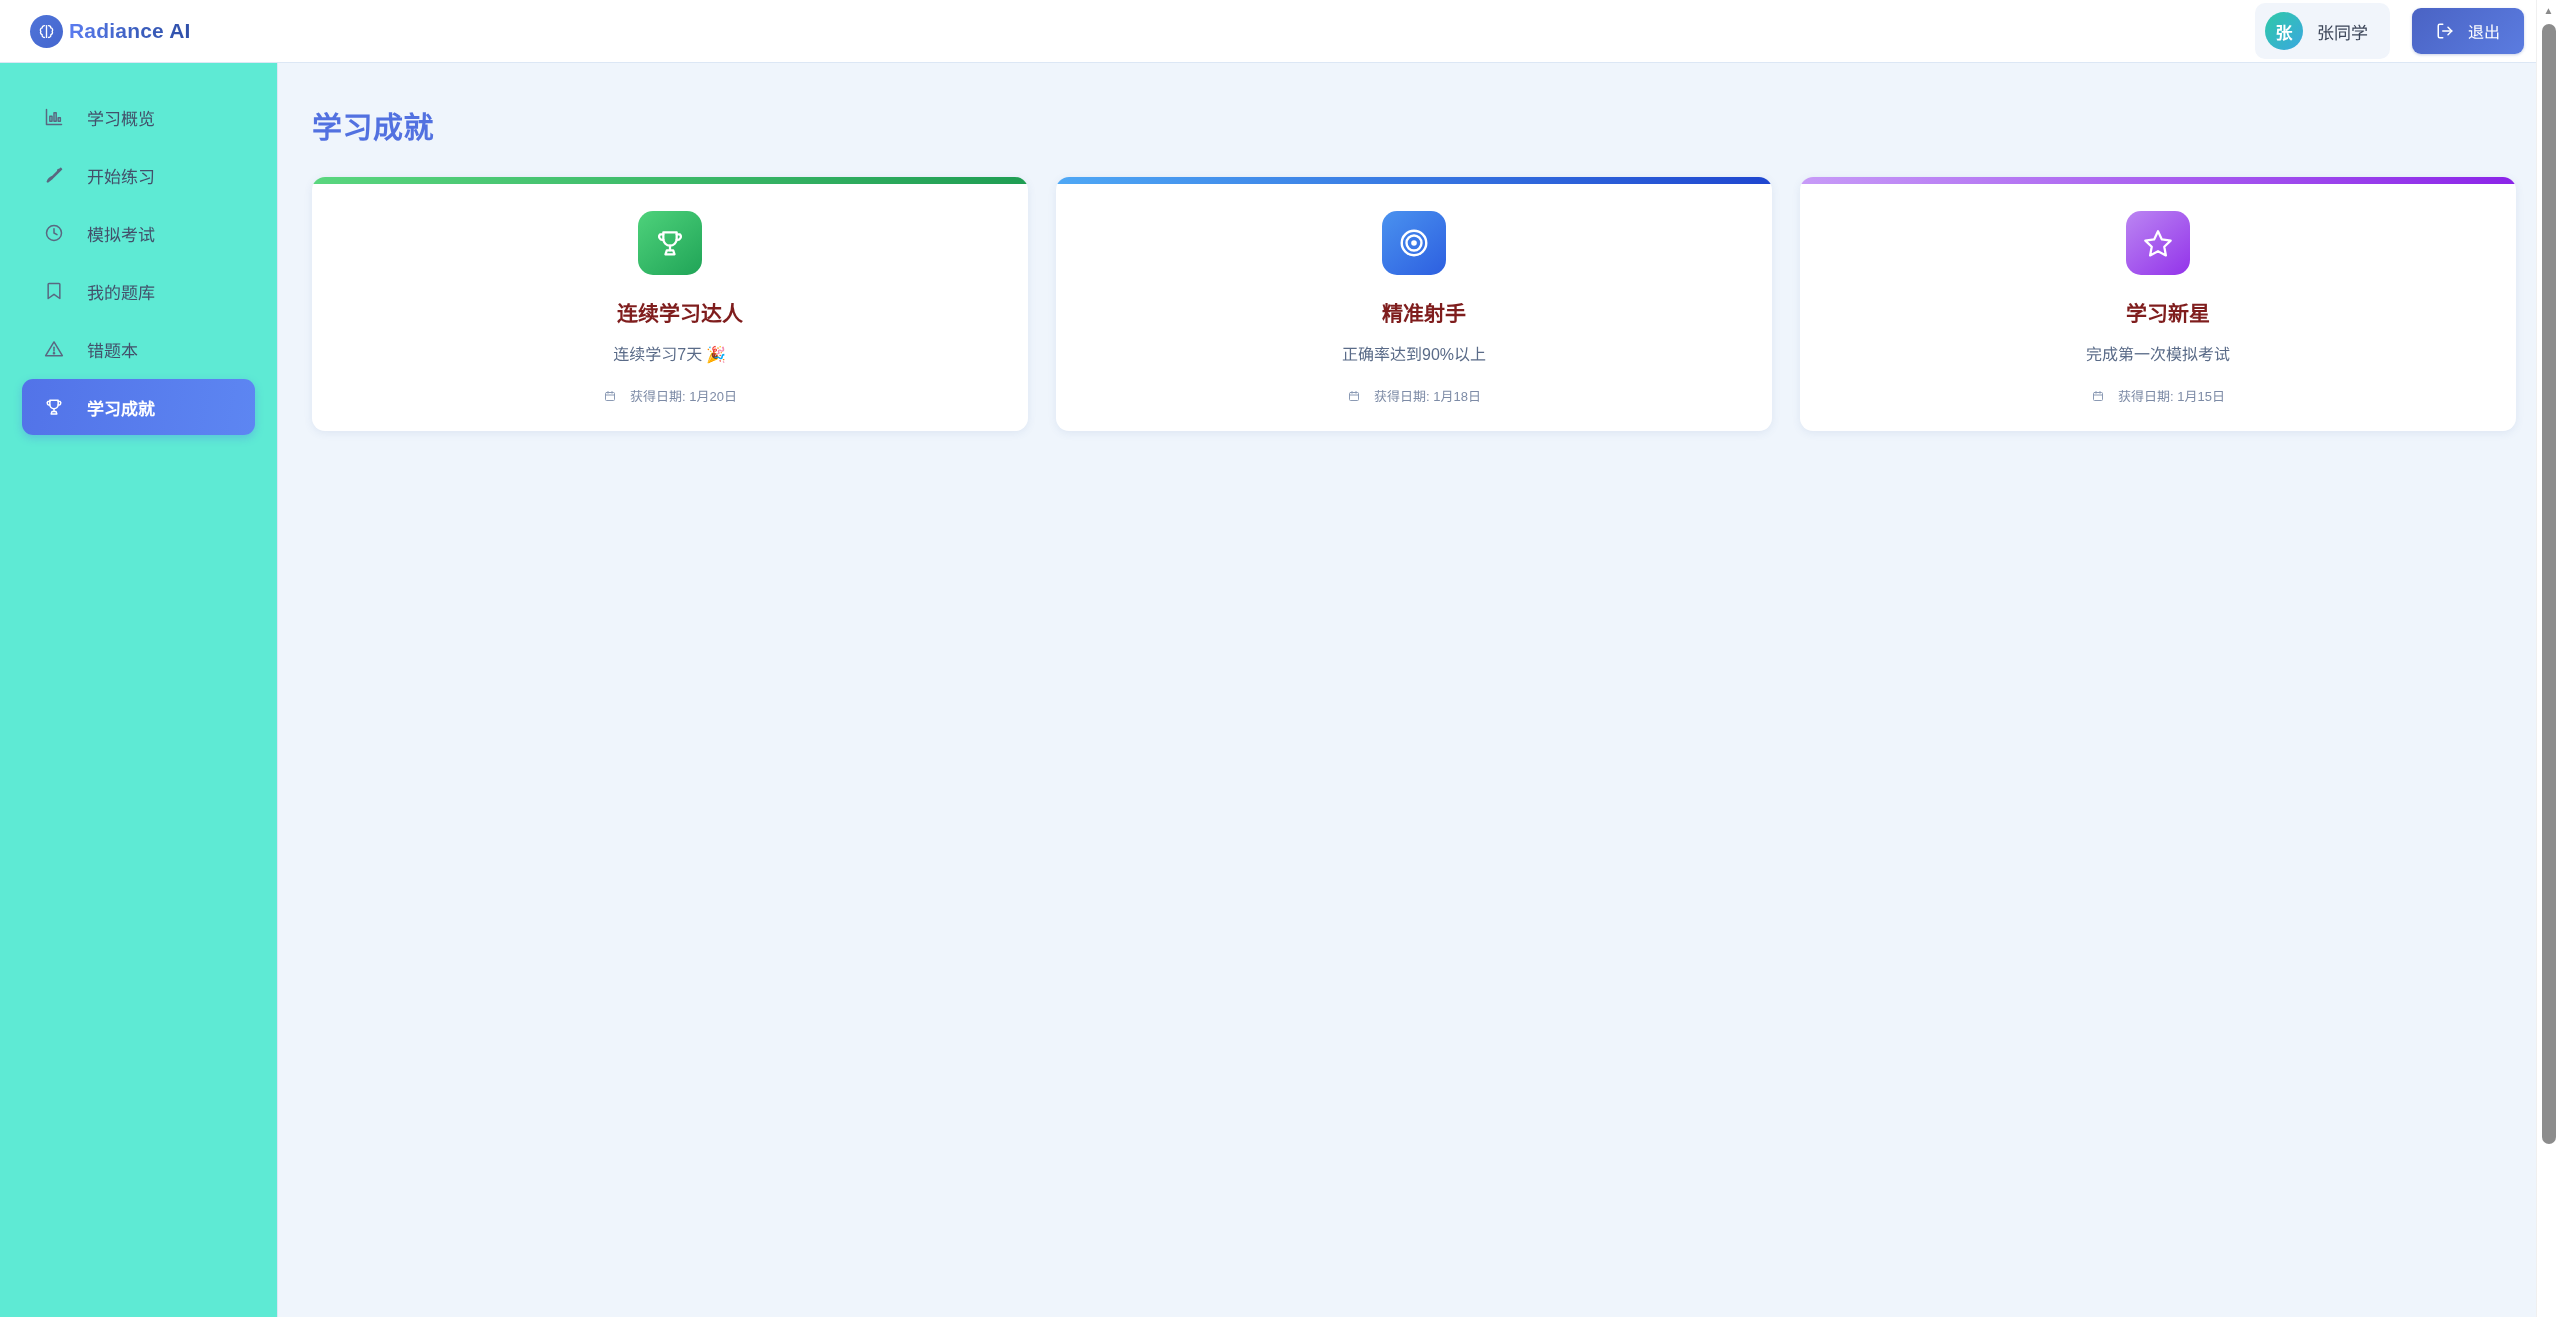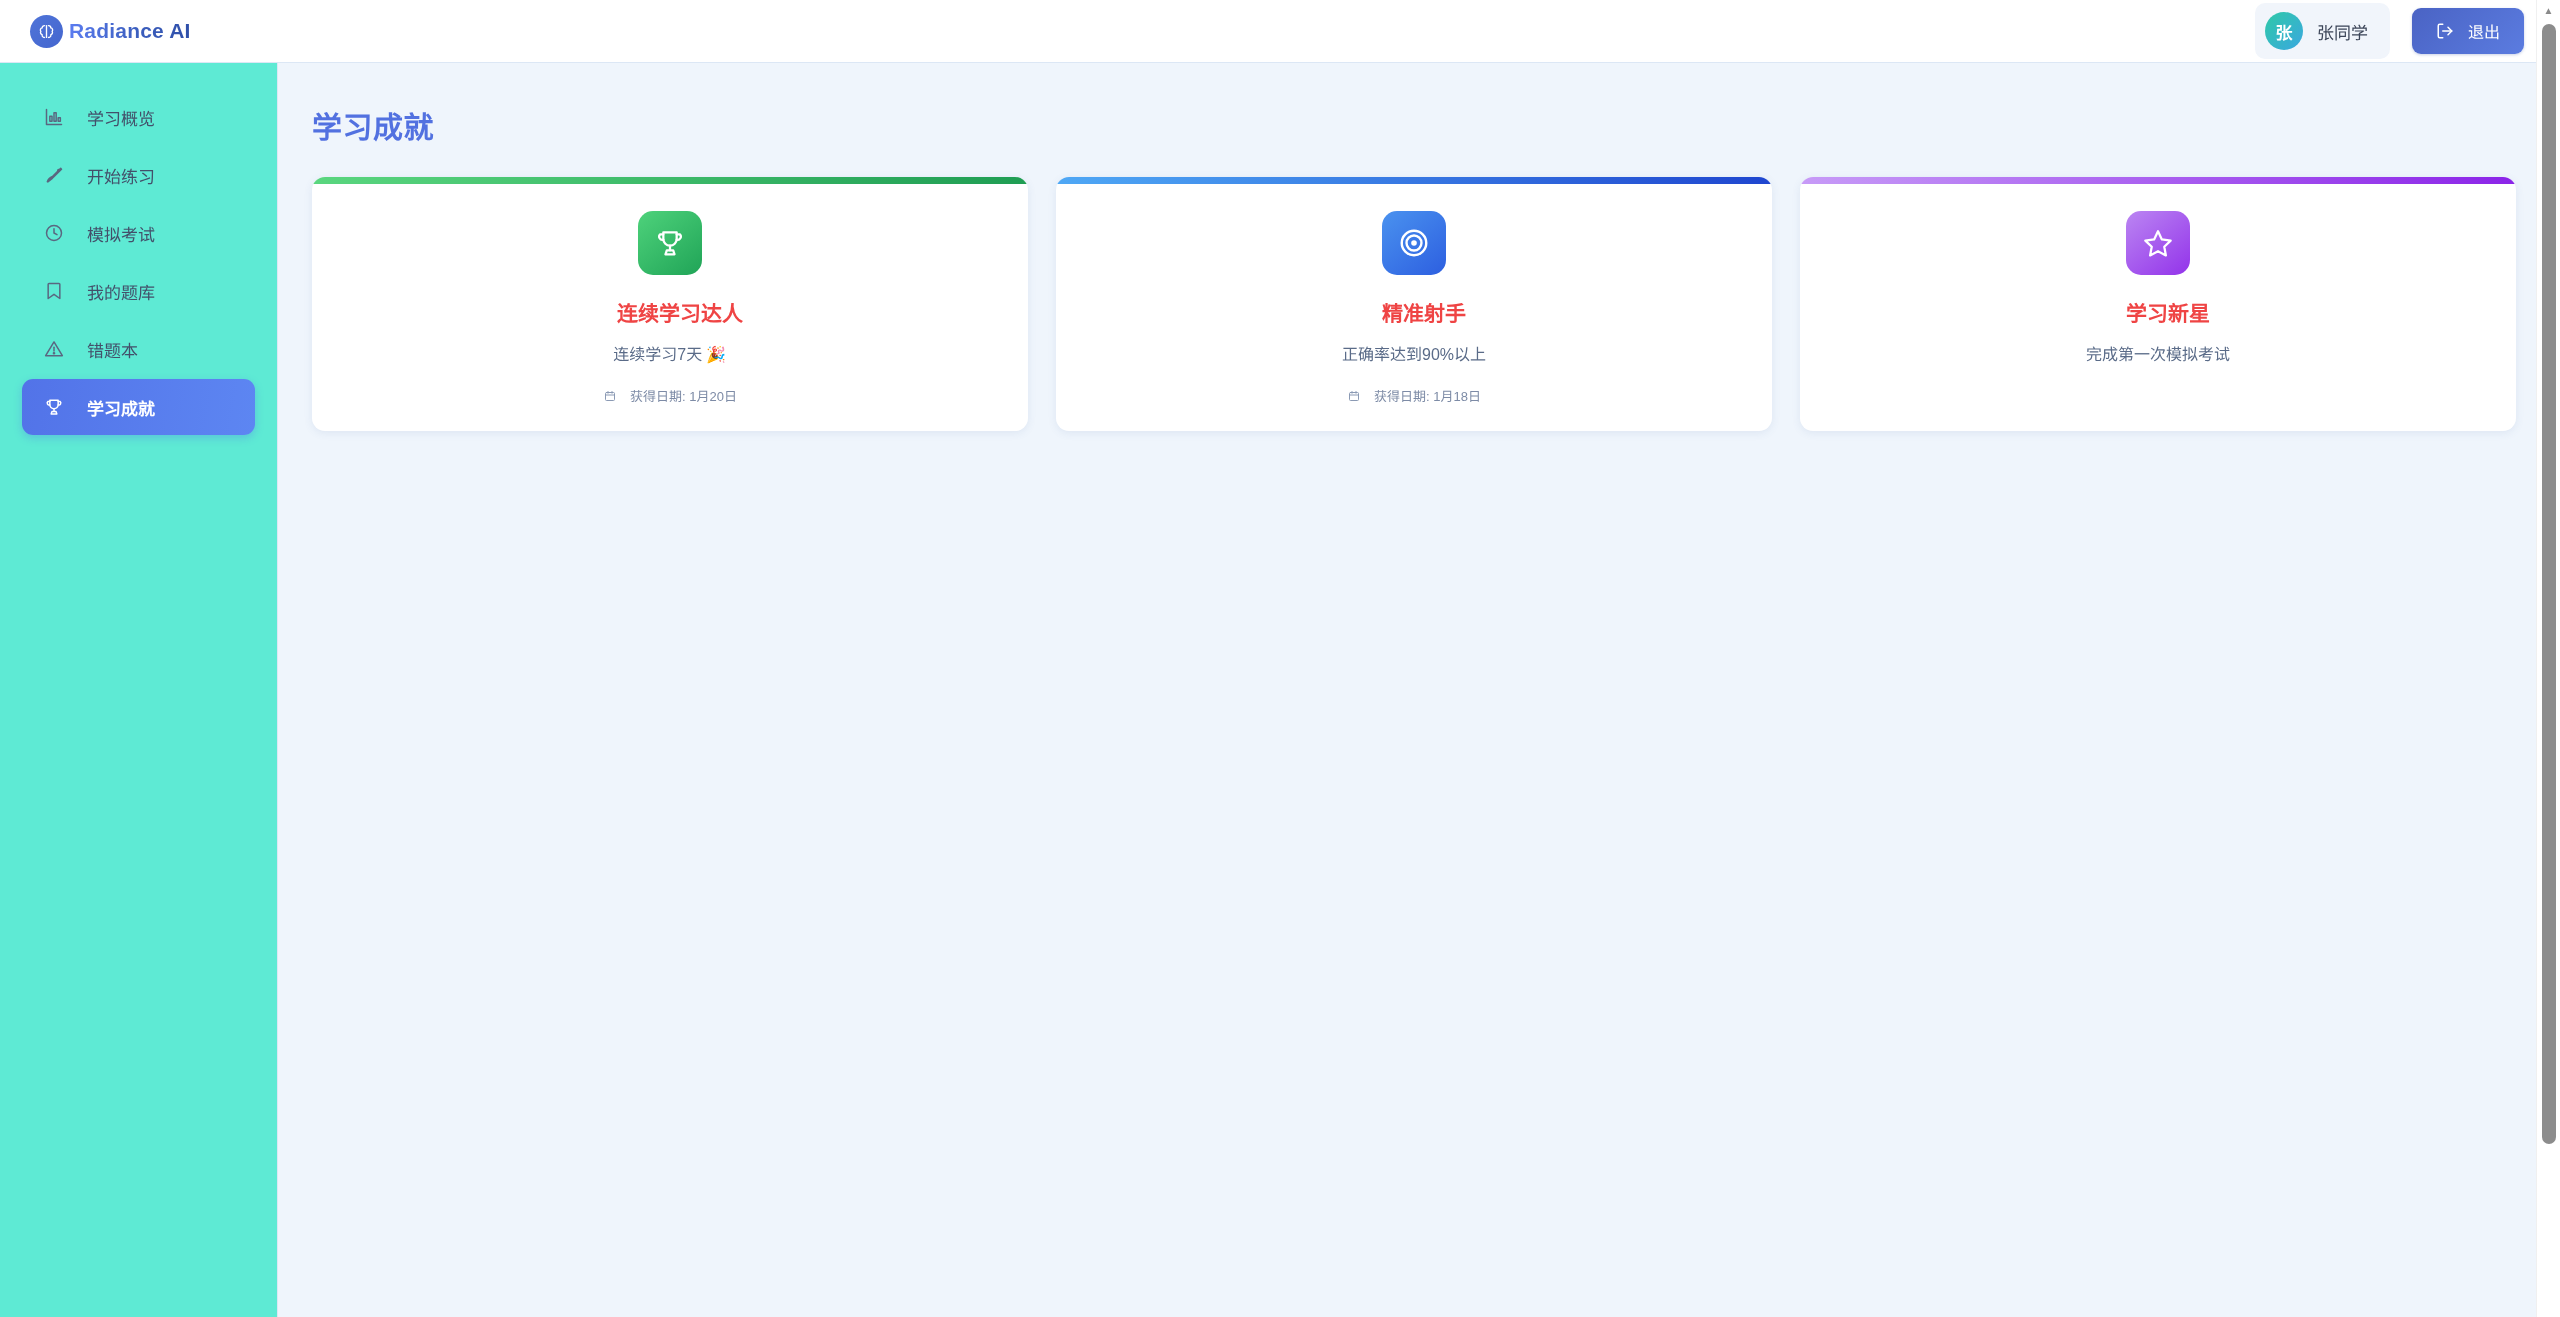--- a/index.html
+++ b/index.html
@@ -208,21 +208,21 @@
     align-items: center;
     justify-content: center;
     color: #ffffff;
   }
 
   .ach-title {
     margin-top: 22px;
     text-align: center;
     font-size: 21px;
     font-weight: bold;
-    color: #ef4444;
+    color: #7f1d1d;
     margin-left: 20px;
   }
 
   .ach-desc {
     margin-top: 14px;
     text-align: center;
     font-size: 16px;
     color: #5a6b88;
   }
 
@@ -443,20 +443,31 @@
 
         <div class="ach-card">
           <div class="ach-bar" style="background:linear-gradient(90deg,#c79bf7 0%,#8b24e8 100%);"></div>
           <div class="ach-icon-box" style="background:linear-gradient(140deg,#bb86f2 0%,#9333ea 100%);">
             <svg width="32" height="32" viewBox="0 0 24 24" fill="none" stroke="#ffffff" stroke-width="1.7" stroke-linecap="round" stroke-linejoin="round">
               <polygon points="12 3.2 14.9 9.3 21.5 10.2 16.7 14.8 17.9 21.3 12 18.2 6.1 21.3 7.3 14.8 2.5 10.2 9.1 9.3"></polygon>
             </svg>
           </div>
           <div class="ach-title">学习新星</div>
           <div class="ach-desc">完成第一次模拟考试</div>
+          <div class="ach-date">
+            <span class="cal-ico">
+              <svg width="12" height="12" viewBox="0 0 24 24" fill="none" stroke="currentColor" stroke-width="2" stroke-linecap="round" stroke-linejoin="round">
+                <rect x="3" y="5" width="18" height="16" rx="2"></rect>
+                <line x1="3" y1="10" x2="21" y2="10"></line>
+                <line x1="8" y1="3" x2="8" y2="6.5"></line>
+                <line x1="16" y1="3" x2="16" y2="6.5"></line>
+              </svg>
+            </span>
+            <span>获得日期: 1月15日</span>
+          </div>
         </div>
 
       </div>
     </main>
   </div>
 
   <div class="scrollbar">
     <div class="sb-arrow">▲</div>
     <div class="sb-thumb"></div>
   </div>

